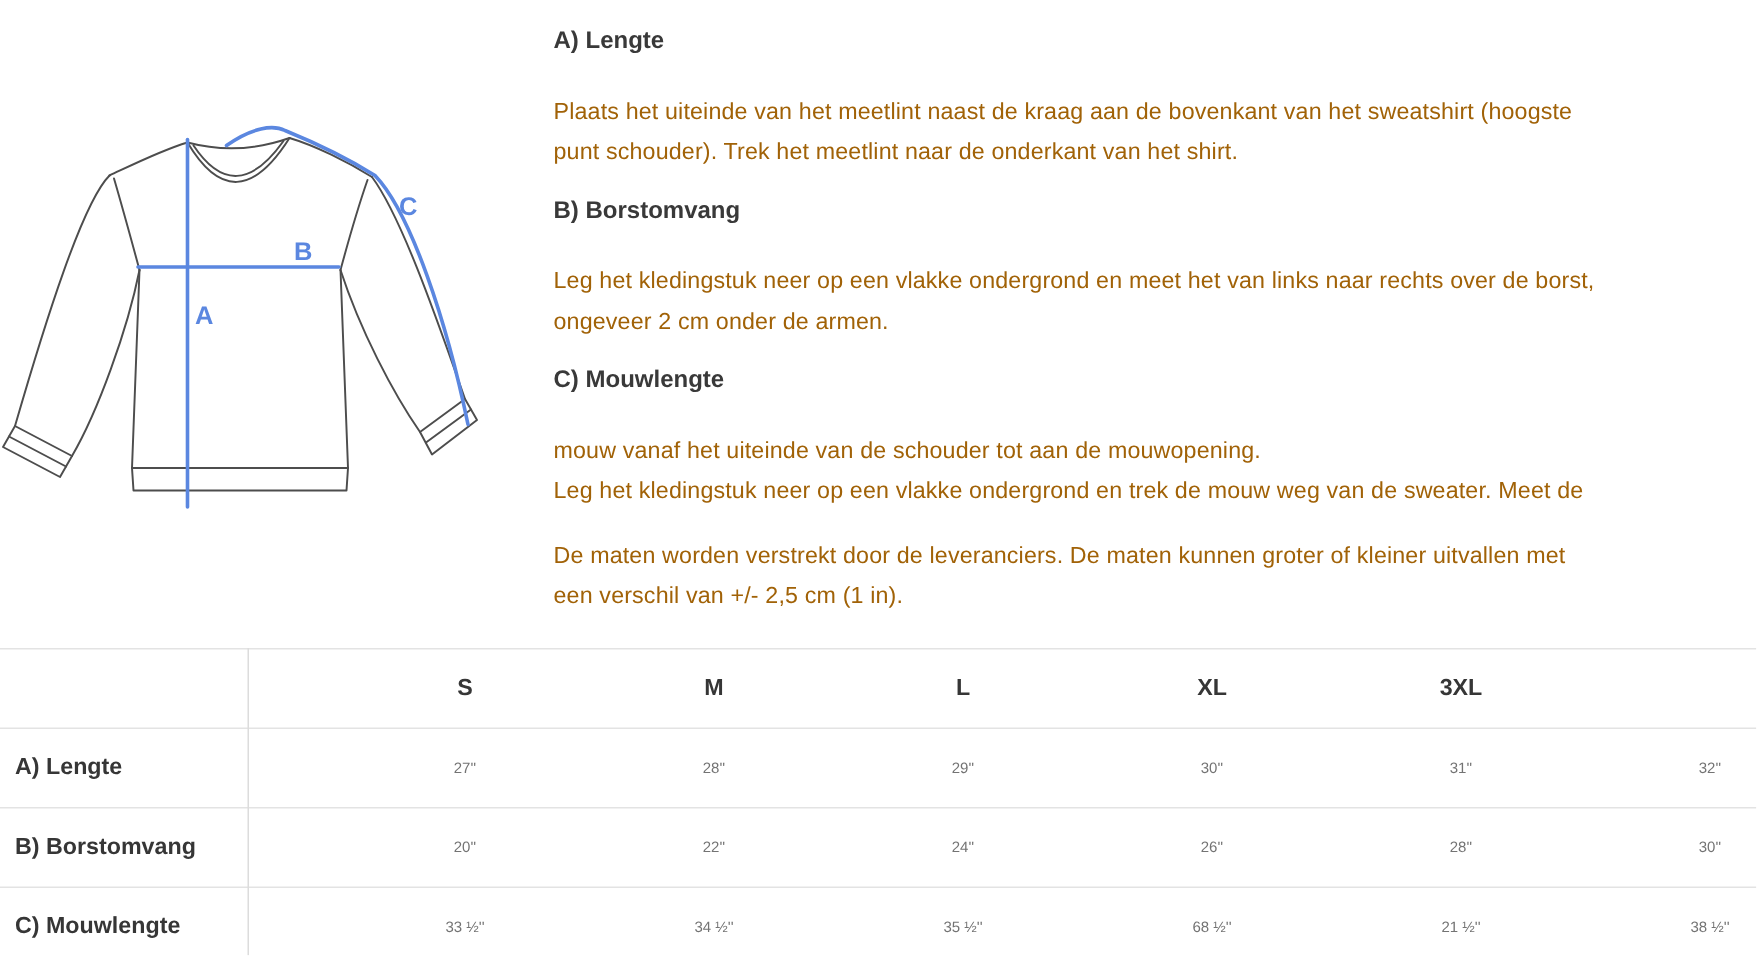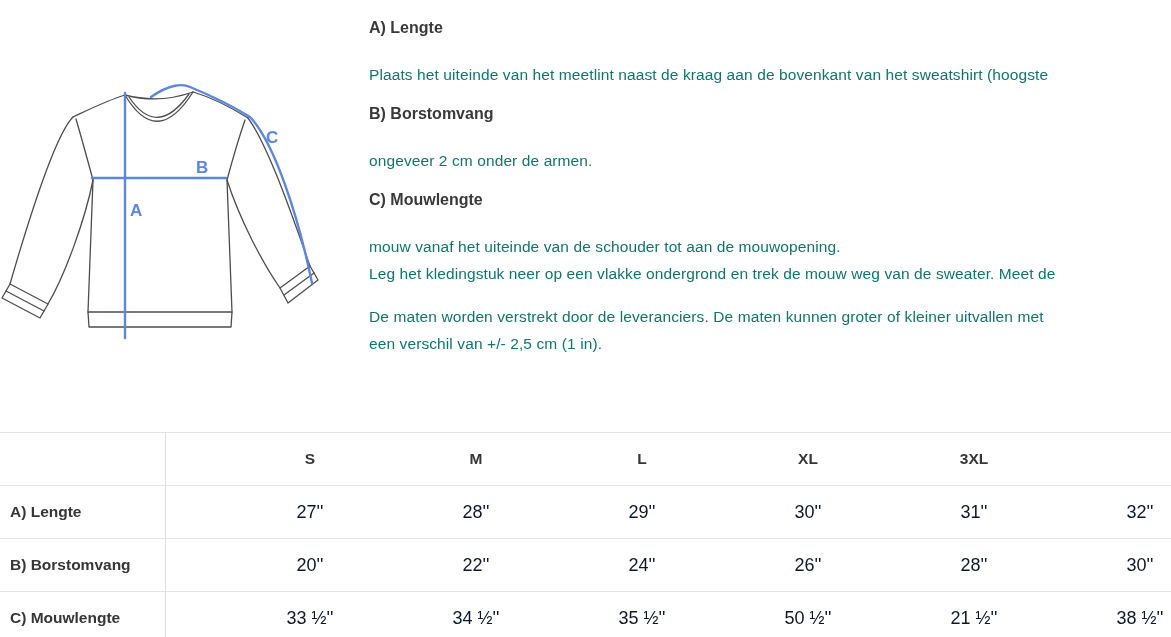--- a/index.html
+++ b/index.html
@@ -11,30 +11,30 @@
   
   .diagram { position:absolute; left:0; top:0; width:360px; height:430px; }
 
   
   .guide { position:absolute; left:369px; top:18px; width:800px; }
   .g-heading {
     font-size:16px; font-weight:700; color:#393939;
     line-height:19px; margin:0 0 24px 0;
   }
   .g-body { margin:0 0 16px 0; }
-  .g-line { font-size:15.5px; color:#0f766e; line-height:27px; letter-spacing:0.1px; }
+  .g-line { font-size:15.5px; color:#a16207; line-height:27px; letter-spacing:0.1px; }
 
   
   .size-table { position:absolute; left:0; top:432px; width:1171px; height:205px; overflow:hidden; }
   .trow {
     display:grid; grid-template-columns:227px repeat(6,166px);
     width:1223px; height:52px; align-items:center;
     border-top:1px solid #e3e3e3;
   }
-  .tcell { text-align:center; font-size:18px; color:#0f172a; }
+  .tcell { text-align:center; font-size:10px; color:#737373; }
   .tcell.hdr { font-weight:700; color:#363636; font-size:15.5px; }
   .tcell.label-cell { text-align:left; padding-left:10px; font-weight:700; color:#363636; font-size:15.5px; }
   .vdivider {
     position:absolute; left:165px; top:432px; width:1px; height:205px;
     background:#dcdcdc;
   }
 </style>
 </head>
 <body>
 
@@ -80,26 +80,28 @@
       </g>
     </svg>
   </div>
 
   <div class="guide">
 
     <div>
       <p class="g-heading">A) Lengte</p>
       <div class="g-body">
         <div class="g-line">Plaats het uiteinde van het meetlint naast de kraag aan de bovenkant van het sweatshirt (hoogste</div>
+        <div class="g-line">punt schouder). Trek het meetlint naar de onderkant van het shirt.</div>
       </div>
     </div>
 
     <div>
       <p class="g-heading">B) Borstomvang</p>
       <div class="g-body">
+        <div class="g-line">Leg het kledingstuk neer op een vlakke ondergrond en meet het van links naar rechts over de borst,</div>
         <div class="g-line">ongeveer 2 cm onder de armen.</div>
       </div>
     </div>
 
     <div>
       <p class="g-heading">C) Mouwlengte</p>
       <div class="g-body">
         <div class="g-line">mouw vanaf het uiteinde van de schouder tot aan de mouwopening.</div>
         <div class="g-line">Leg het kledingstuk neer op een vlakke ondergrond en trek de mouw weg van de sweater. Meet de</div>
       </div>
@@ -141,21 +143,21 @@
       <div class="tcell">26''</div>
       <div class="tcell">28''</div>
       <div class="tcell">30''</div>
     </div>
 
     <div class="trow">
       <div class="tcell label-cell">C) Mouwlengte</div>
       <div class="tcell">33 ½''</div>
       <div class="tcell">34 ½''</div>
       <div class="tcell">35 ½''</div>
-      <div class="tcell">50 ½''</div>
+      <div class="tcell">68 ½''</div>
       <div class="tcell">21 ½''</div>
       <div class="tcell">38 ½''</div>
     </div>
 
   </div>
 
   <div class="vdivider"></div>
 
 </div>
 

